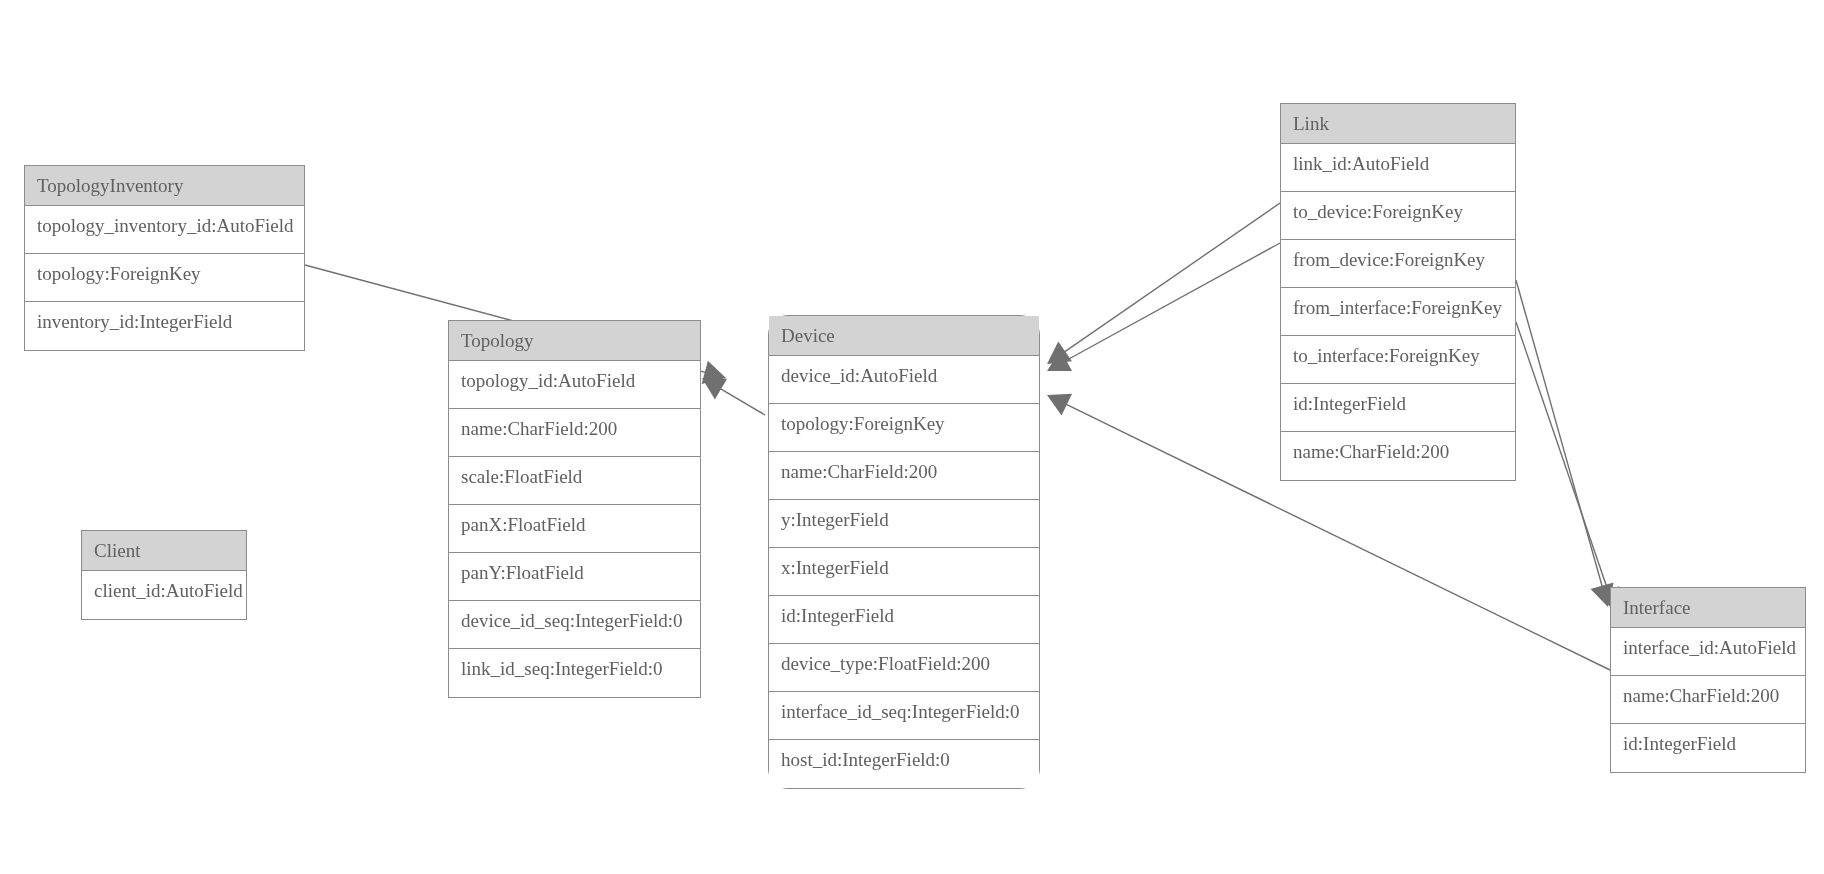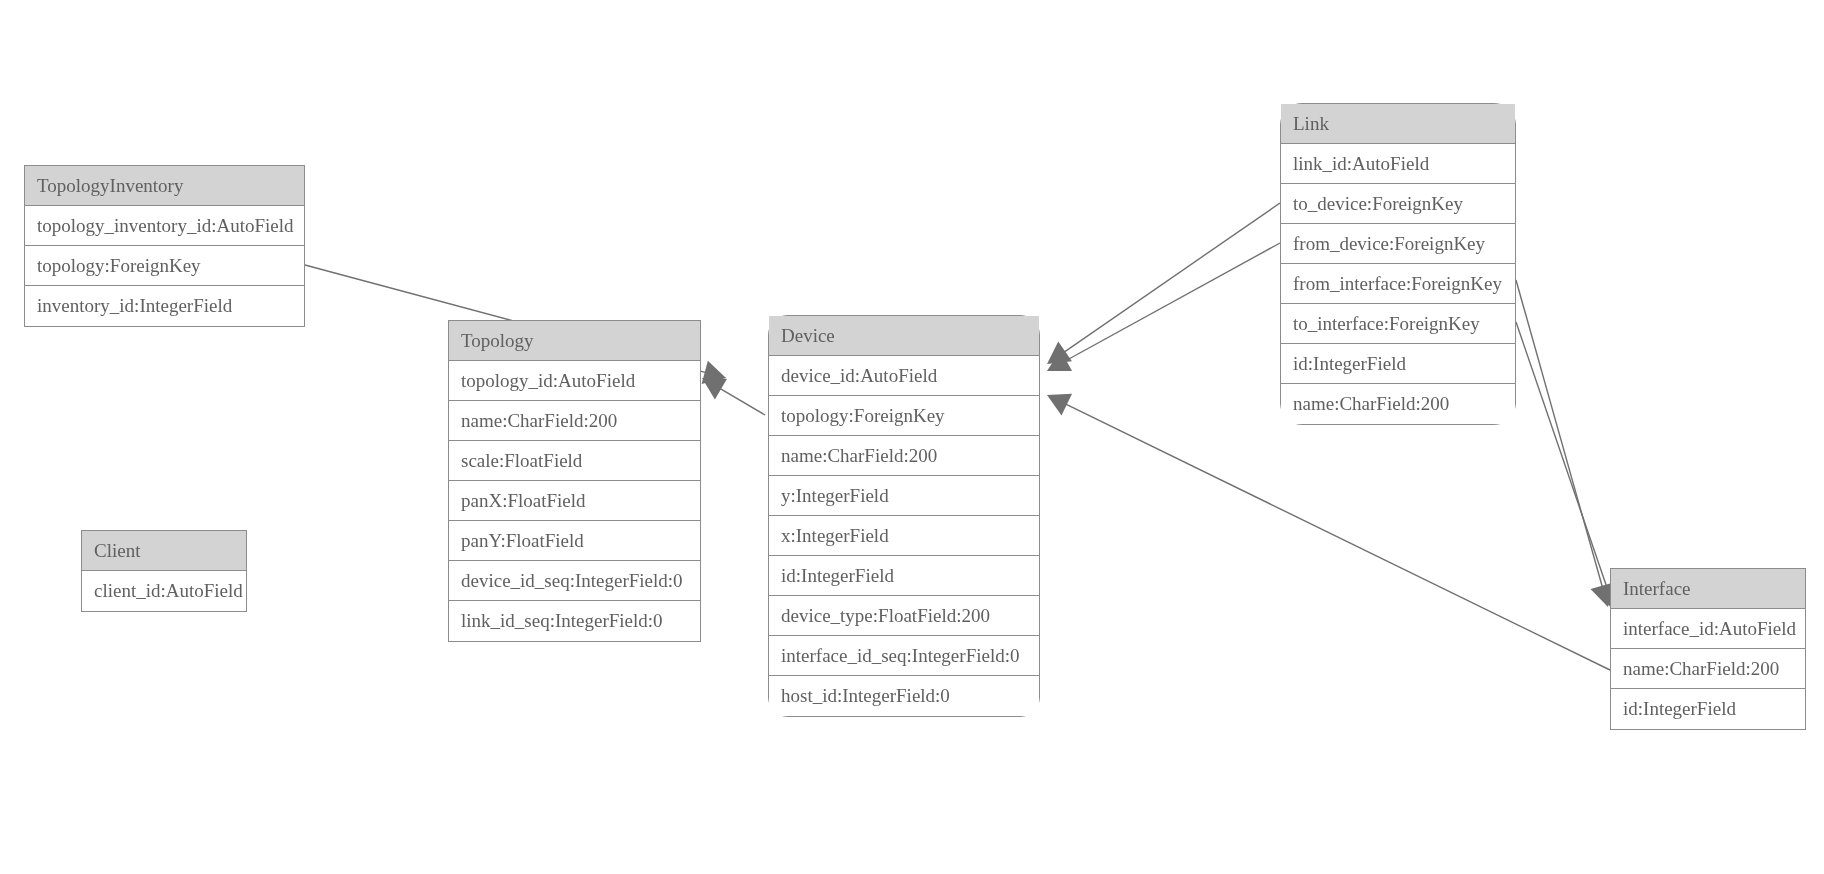--- a/index.html
+++ b/index.html
@@ -40,21 +40,21 @@
     background: #d3d3d3;
     border-bottom: 1px solid #8c8c8c;
     color: #606060;
     font-size: 19px;
     padding: 0 12px;
     white-space: nowrap;
     overflow: hidden;
   }
   .entity-field {
     box-sizing: border-box;
-    height: 40px;
+    height: 48px;
     line-height: 40px;
     border-bottom: 1px solid #8c8c8c;
     color: #606060;
     font-size: 19px;
     padding: 0 12px;
     white-space: nowrap;
     overflow: hidden;
     background: #ffffff;
   }
   .entity-field:last-child {
@@ -121,30 +121,30 @@
         <div class="entity-field">device_id:AutoField</div>
         <div class="entity-field">topology:ForeignKey</div>
         <div class="entity-field">name:CharField:200</div>
         <div class="entity-field">y:IntegerField</div>
         <div class="entity-field">x:IntegerField</div>
         <div class="entity-field">id:IntegerField</div>
         <div class="entity-field">device_type:FloatField:200</div>
         <div class="entity-field">interface_id_seq:IntegerField:0</div>
         <div class="entity-field">host_id:IntegerField:0</div>
       </div>
-      <div class="entity" style="left: 1280px; top: 103px; width: 236px; border-radius: 22px;">
+      <div class="entity" style="left: 1280px; top: 103px; width: 236px;">
         <div class="entity-header">Link</div>
         <div class="entity-field">link_id:AutoField</div>
         <div class="entity-field">to_device:ForeignKey</div>
         <div class="entity-field">from_device:ForeignKey</div>
         <div class="entity-field">from_interface:ForeignKey</div>
         <div class="entity-field">to_interface:ForeignKey</div>
         <div class="entity-field">id:IntegerField</div>
         <div class="entity-field">name:CharField:200</div>
       </div>
-      <div class="entity" style="left: 1610px; top: 568px; width: 196px;">
+      <div class="entity" style="left: 1610px; top: 587px; width: 196px;">
         <div class="entity-header">Interface</div>
         <div class="entity-field">interface_id:AutoField</div>
         <div class="entity-field">name:CharField:200</div>
         <div class="entity-field">id:IntegerField</div>
       </div>
     </div>
 </div>
 
 </body></html>

